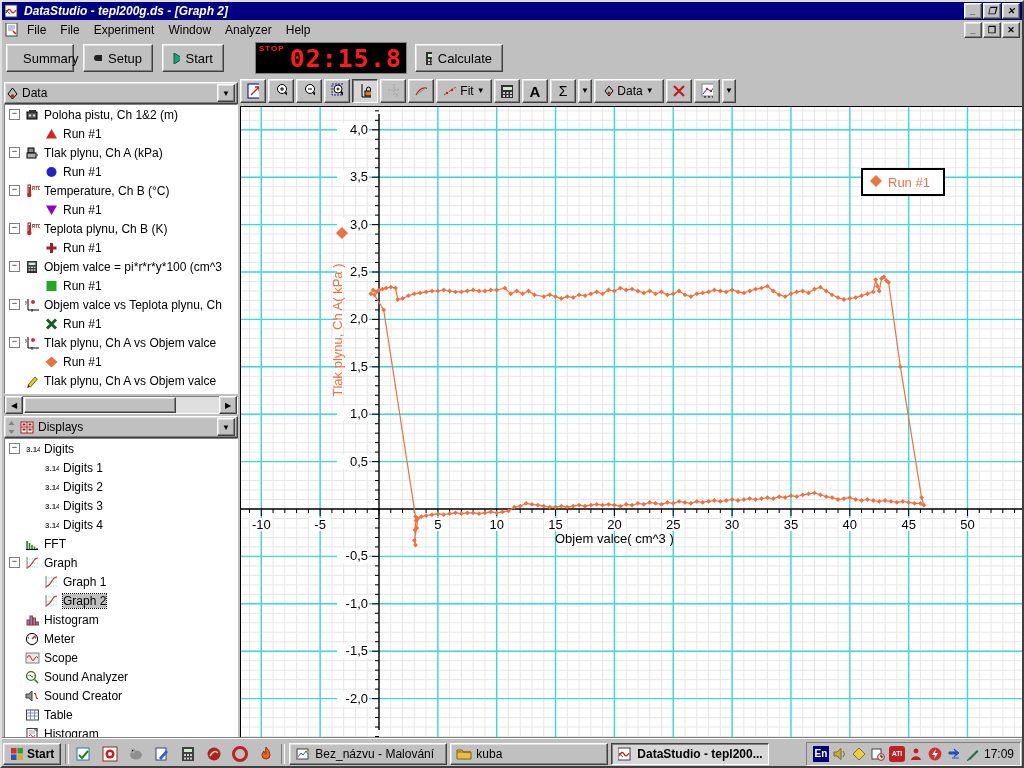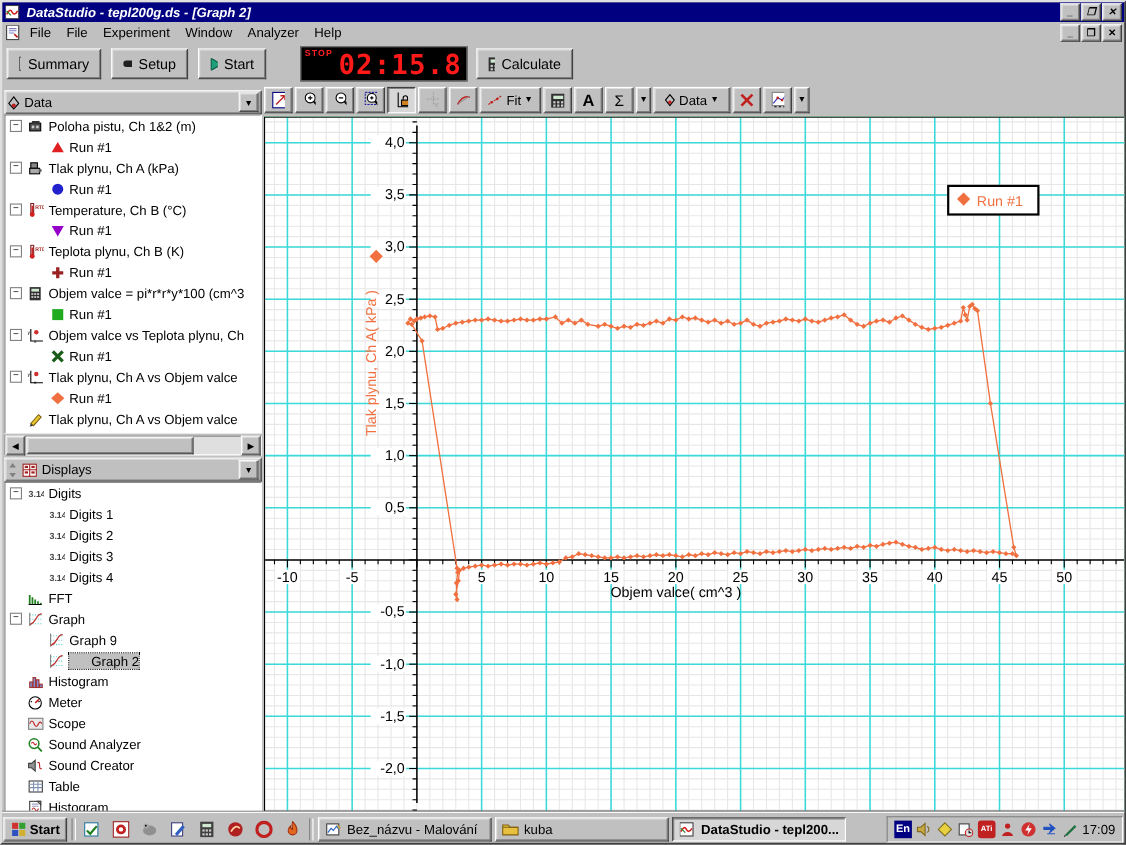--- a/index.html
+++ b/index.html
@@ -36,28 +36,28 @@
   .sidebar{position:absolute;left:2px;top:80px;width:234px;bottom:28px;}
   .panelhdr{height:20px;display:flex;align-items:center;font-size:12px;padding:0 2px;gap:4px;}
   .panelhdr .hdrlabel{flex:1;}
   .hdrdrop{width:16px;height:16px;display:flex;align-items:center;justify-content:center;font-size:8px;flex:none;}
   .treebox{background:#ffffff;border:1px solid;border-color:#808080 #ffffff #ffffff #808080;overflow:hidden;}
   #data-tree{height:288px;}
   #displays-tree{height:306px;}
   .trow{height:19px;display:flex;align-items:center;font-size:12px;white-space:nowrap;}
   .trow .expander{width:9px;height:9px;border:1px solid #808080;background:#fff;font-size:9px;line-height:7px;
                   text-align:center;margin-right:4px;flex:none;color:#000;}
-  .trow .ticon{width:16px;height:14px;display:flex;align-items:center;justify-content:flex-end;margin-right:4px;flex:none;}
+  .trow .ticon{width:16px;height:14px;display:flex;align-items:center;justify-content:center;margin-right:4px;flex:none;}
   .trow .tlabel{overflow:hidden;}
-  .selrow{background:#c0c0c0;outline:1px dotted #000;padding-left:20px;}
+  .selrow{background:#c0c0c0;outline:1px dotted #000;}
   .hscroll{height:16px;display:flex;align-items:center;background:#dfdfdf;margin:2px 0;}
   .scrollarrow{width:16px;height:16px;display:flex;align-items:center;justify-content:center;font-size:8px;flex:none;}
   .scrollthumb{height:14px;margin-left:1px;}
   
-  .graphwrap{position:absolute;left:238px;top:104px;width:784px;height:632px;background:#22c55e;}
+  .graphwrap{position:absolute;left:238px;top:104px;width:784px;height:632px;background:#0369a1;}
   
   .taskbar{position:absolute;left:-2px;right:-2px;bottom:-2px;height:29px;background:#c0c0c0;
            border-top:1px solid #ffffff;display:flex;align-items:center;padding:0 3px;box-shadow:0 -1px 0 #808080;}
   .startbtn{height:22px;display:flex;align-items:center;gap:3px;font-size:12px;font-weight:bold;padding:0 6px;}
   .tasksep{width:2px;height:20px;margin:0 4px;border-left:1px solid #808080;border-right:1px solid #ffffff;}
   .qlicon{width:22px;height:22px;display:flex;align-items:center;justify-content:center;}
   .taskbtn{height:22px;width:158px;display:flex;align-items:center;gap:4px;font-size:12px;padding:0 5px;
            margin-right:3px;white-space:nowrap;overflow:hidden;}
   .tray{height:22px;margin-left:auto;display:flex;align-items:center;gap:3px;padding:0 6px;font-size:12px;}
   .trayicon{width:16px;height:16px;display:flex;align-items:center;justify-content:center;flex:none;overflow:hidden;}
@@ -103,21 +103,21 @@
       </span>
     <span style="margin-left:auto;display:flex;">
       <span class="winbtn raised">_</span>
       <span class="winbtn raised">❐</span>
       <span class="winbtn raised">✕</span>
     </span>
   </div>
 
   <div class="maintoolbar">
     <span style="width:4px;"></span>
-    <button class="bigbtn raised" style="width:86px;">
+    <button class="bigbtn raised" style="width:68px;">
       <svg width="14" height="14">
           <rect x="1" y="1" width="11" height="12" fill="#fff" stroke="#404040"></rect>
           <line x1="5" y1="1" x2="5" y2="13" stroke="#404040"></line>
           <path d="M8 4l0 7M6.5 5.5L8 4l1.5 1.5M6.5 9.5L8 11l1.5-1.5" stroke="#000" fill="none"></path>
         </svg>
       <span>Summary</span>
     </button>
     <button class="bigbtn raised" style="width:70px;">
       <svg width="16" height="10">
           <rect x="0" y="2" width="12" height="6" rx="3" fill="#202020"></rect>
@@ -540,21 +540,21 @@
             <svg width="15" height="14">
               <g stroke="#60d0d0">
                 <line x1="2" y1="3" x2="13" y2="3" stroke-dasharray="1 1.4"></line>
                 <line x1="2" y1="7" x2="13" y2="7" stroke-dasharray="1 1.4"></line>
                 <line x1="2" y1="11" x2="13" y2="11" stroke-dasharray="1 1.4"></line>
               </g>
               <path d="M2 12 Q6 10 8 6 T13 2" stroke="#c03030" fill="none" stroke-width="1.2"></path>
               <path d="M2 1v12" stroke="#808080"></path>
             </svg>
           </span>
-          <span class="tlabel">Graph 9</span>
+          <span class="tlabel">Graph 1</span>
         </div>
         <div class="trow">
           <span style="width:38px;flex:none;"></span>
           <span class="ticon">
             <svg width="15" height="14">
               <g stroke="#60d0d0">
                 <line x1="2" y1="3" x2="13" y2="3" stroke-dasharray="1 1.4"></line>
                 <line x1="2" y1="7" x2="13" y2="7" stroke-dasharray="1 1.4"></line>
                 <line x1="2" y1="11" x2="13" y2="11" stroke-dasharray="1 1.4"></line>
               </g>

